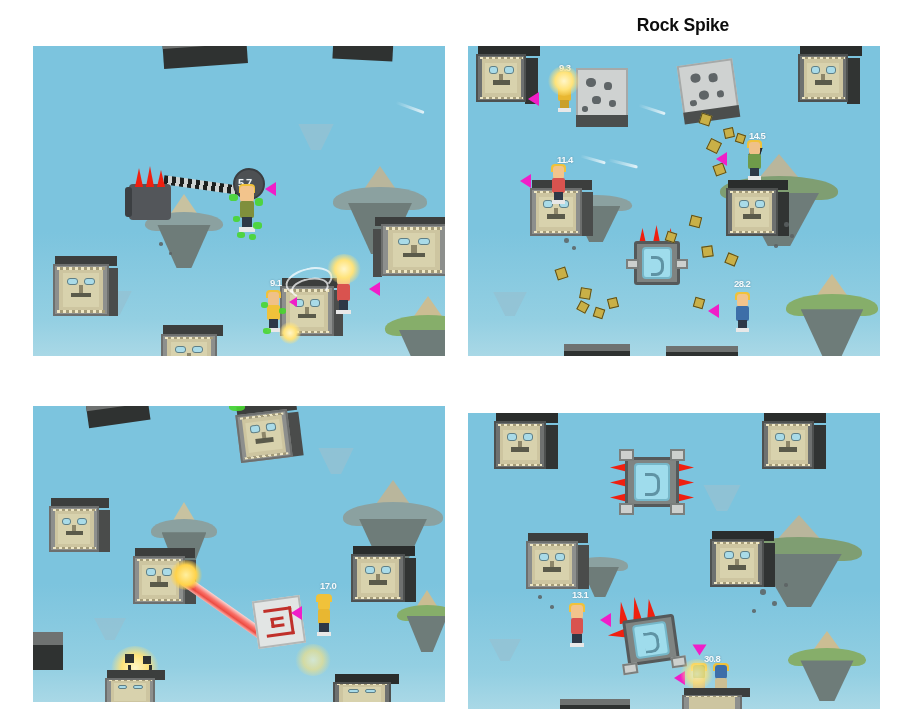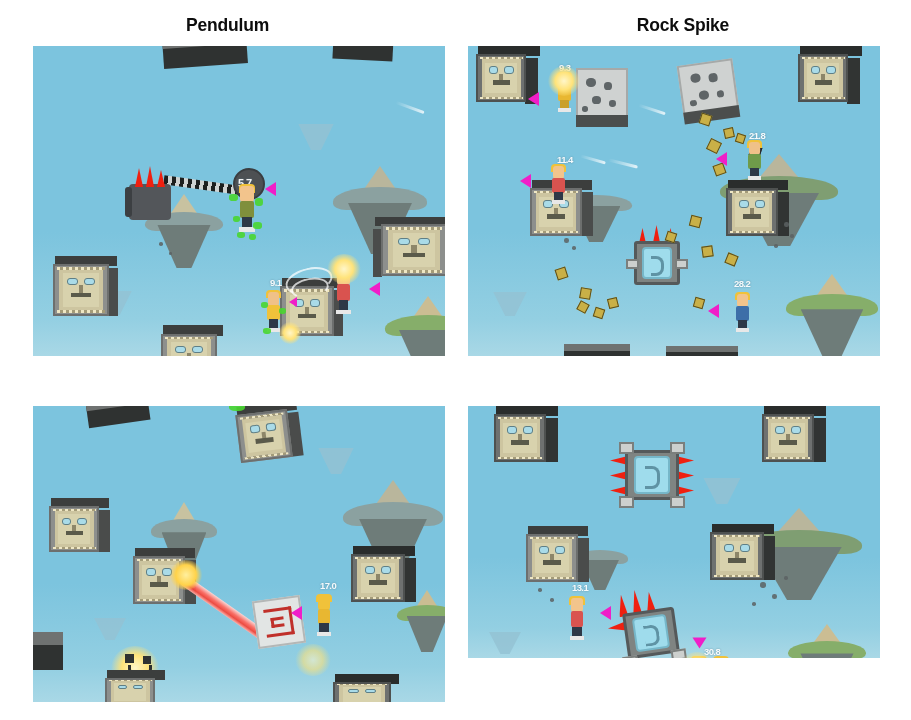--- a/index.html
+++ b/index.html
@@ -38,21 +38,21 @@
 
   .viewport {
     position: absolute;
     overflow: hidden;
     background: #74bedb;
   }
   
   .vp-1 { left: 33px;  top: 46px;  width: 412px; height: 310px; }
   .vp-2 { left: 13px;  top: 46px;  width: 412px; height: 310px; }
   .vp-3 { left: 33px;  top: 38px;  width: 412px; height: 296px; }
-  .vp-4 { left: 13px;  top: 38px;  width: 412px; height: 252px; }
+  .vp-4 { left: 13px;  top: 45px;  width: 412px; height: 296px; }
 
   .sky {
     position: absolute; left: 0; top: 0;
     width: 100%; height: 100%;
     background: linear-gradient(#7cc4de 0%, #7cc4de 60%, #93cfe2 88%, #a9d8e6 100%);
   }
 
   
   .sprite { position: absolute; }
 
@@ -314,21 +314,20 @@
     border-radius: 3px;
     opacity: .8;
   }
 </style>
 </head>
 <body>
 
 <div class="figure-grid">
 
   <div class="panel-cell r1">
-    <div class="panel-title">Pendulum</div>
     <div class="viewport vp-1">
       <div class="sky"></div>
 
       <div class="slab" style="left:130px;top:-10px;width:84px;height:30px;transform:rotate(-4deg);">
           <div class="lit"></div>
         </div>
       <div class="slab" style="left:300px;top:-10px;width:60px;height:24px;transform:rotate(3deg);"></div>
 
       <div class="haze" style="left:262px;top:78px;width:42px;height:26px;">
           <div class="cap"></div>
@@ -613,21 +612,21 @@
       <div class="char" style="left:82px;top:120px;width:17px;height:38px;">
         <div class="helm"></div>
         <div class="head" style="background:#f2c48c;"></div>
         <div class="body" style="background:#d9534f;"></div>
         <div class="legs"></div>
         <div class="shoe l"></div>
           <div class="shoe r"></div>
       </div>
       <div class="marker" style="left:52px;top:128px;"></div>
 
-      <div class="hud" style="left:281px;top:84px;">21.8</div>
+      <div class="hud" style="left:281px;top:84px;">14.5</div>
       <div class="char" style="left:278px;top:96px;width:17px;height:38px;">
         <div class="helm"></div>
         <div class="head" style="background:#efc189;"></div>
         <div class="body" style="background:#6f9b4a;"></div>
         <div class="legs"></div>
         <div class="shoe l"></div>
           <div class="shoe r"></div>
       </div>
       <div class="marker" style="left:248px;top:106px;"></div>
 

